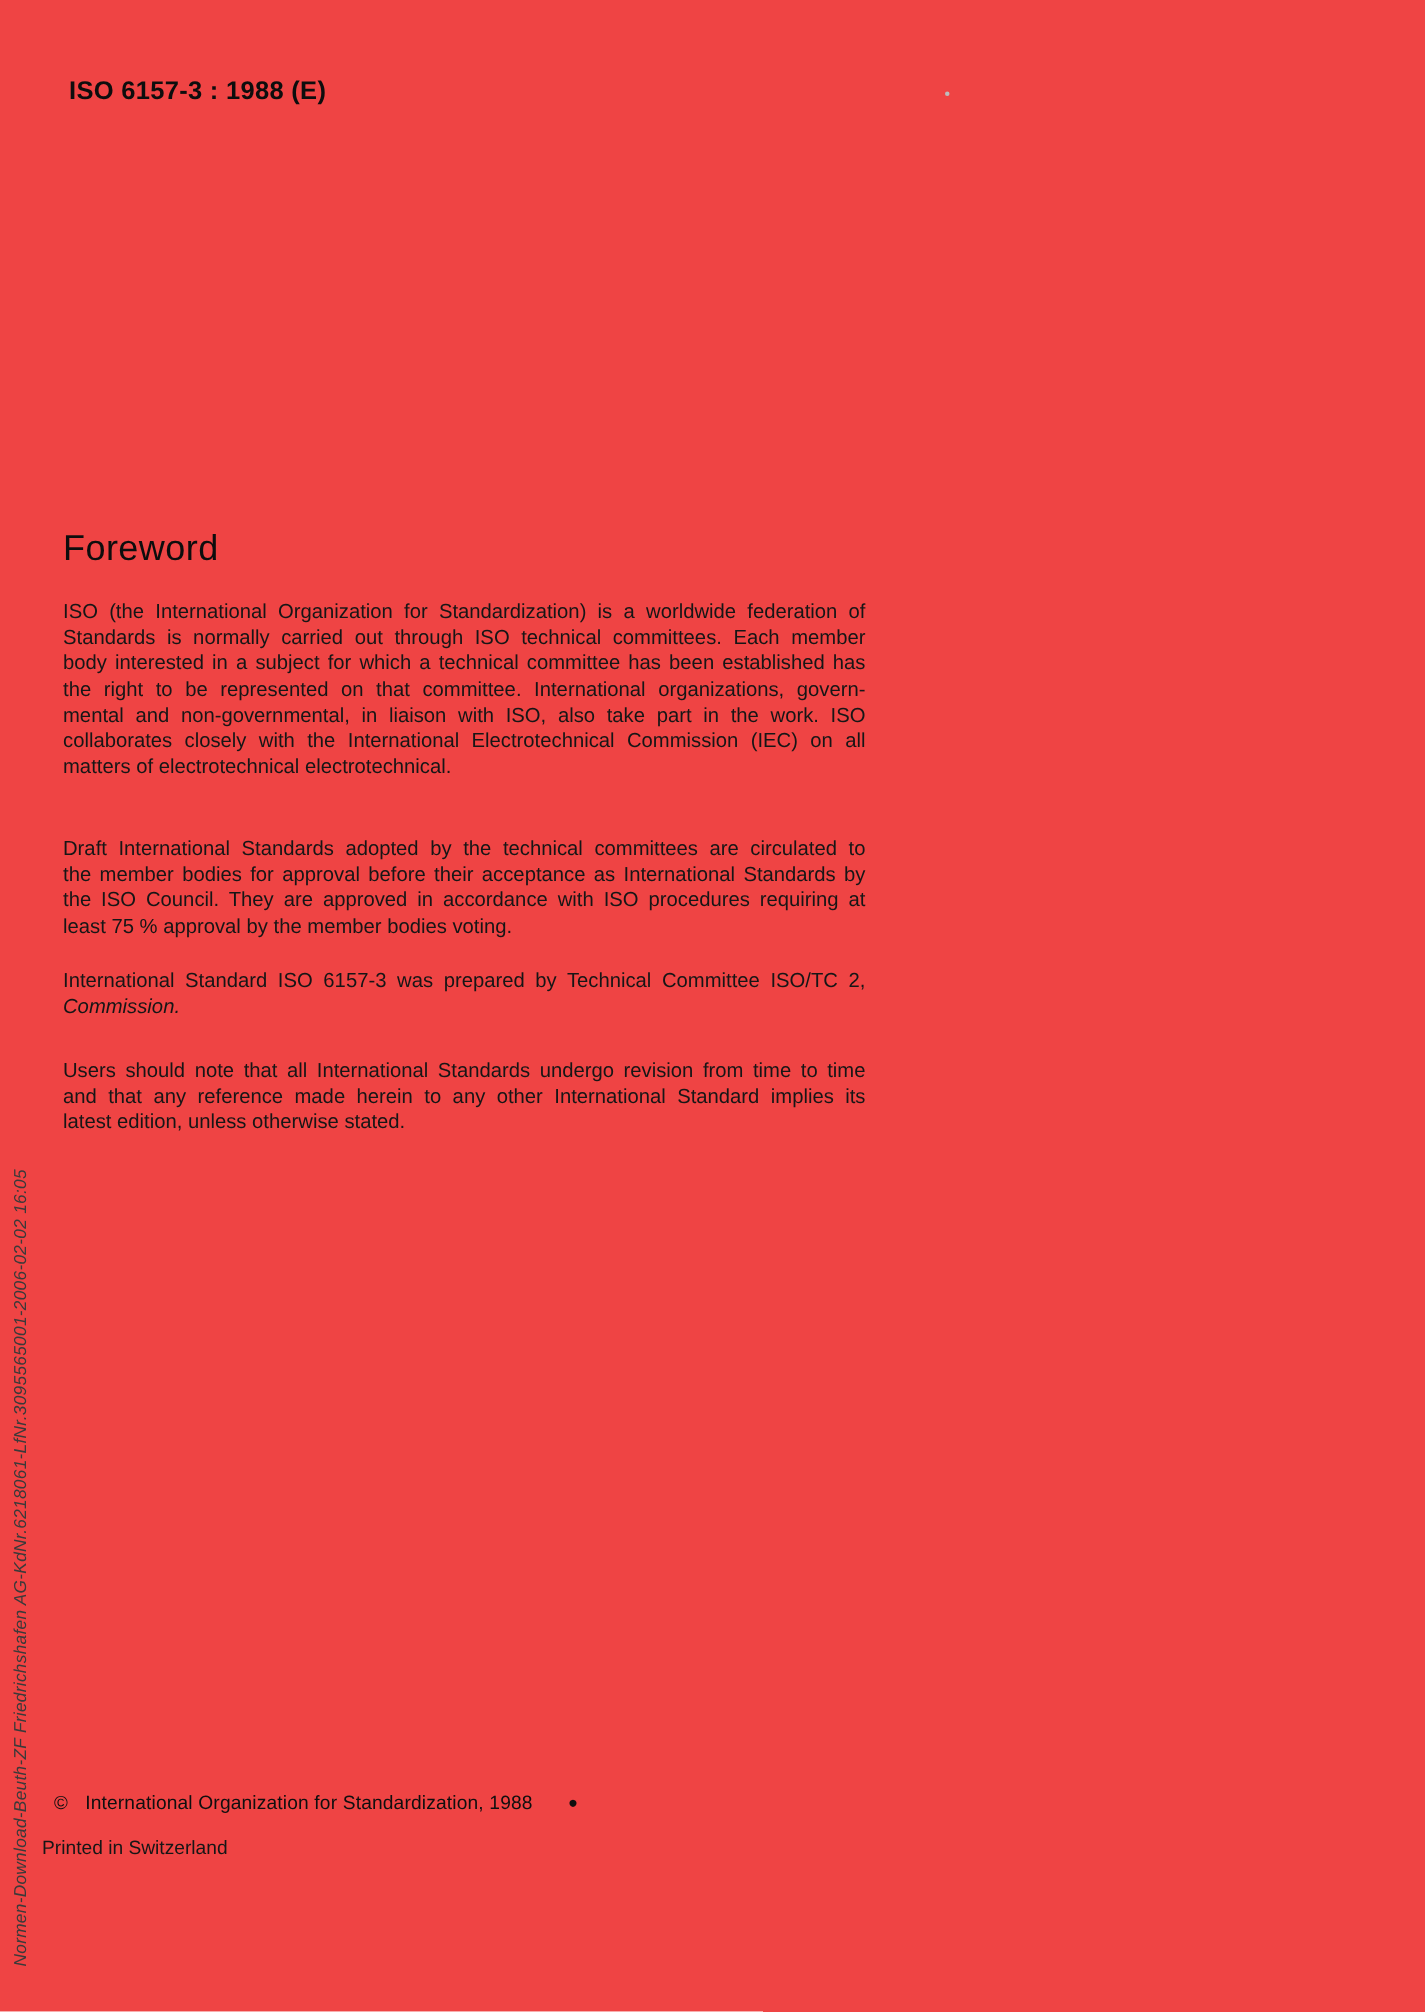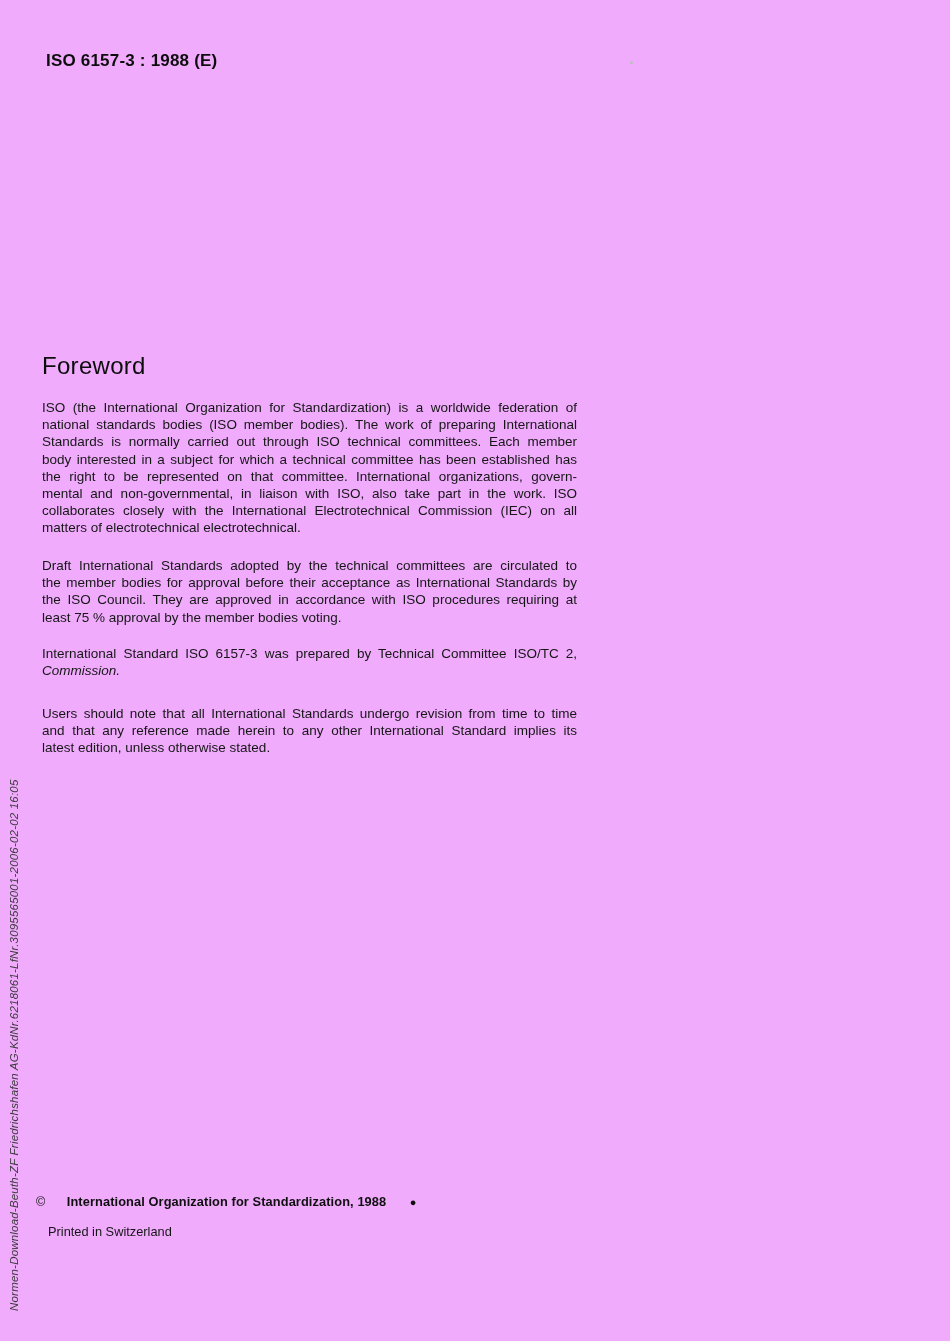--- a/index.html
+++ b/index.html
@@ -5,21 +5,21 @@
   * { margin: 0; padding: 0; box-sizing: border-box; }
   html, body { background: #ffffff; }
   body {
     font-family: "Liberation Sans", sans-serif;
     color: #141414;
   }
   .page {
     position: relative;
     width: 950px;
     height: 1341px;
-    background: #f0abfc;
+    background: #ef4444;
     overflow: hidden;
   }
   .header-title {
     position: absolute;
     left: 46px;
     top: 51px;
     font-size: 17px;
     font-weight: bold;
     letter-spacing: 0.2px;
     color: #0d0d0d;
@@ -66,34 +66,34 @@
     color: #0f0f0f;
   }
   .copyright-symbol {
     display: inline-block;
     font-weight: normal;
     font-size: 12.5px;
     vertical-align: middle;
   }
   .copyright-text {
     display: inline-block;
-    margin-left: 18px;
-    font-weight: bold;
+    margin-left: 8px;
+    font-weight: normal;
     vertical-align: middle;
     letter-spacing: 0.1px;
   }
   .copyright-bullet {
     display: inline-block;
     margin-left: 20px;
     font-size: 11px;
     vertical-align: middle;
   }
   .printed-line {
     position: absolute;
-    left: 48px;
+    left: 28px;
     top: 1224px;
     font-size: 12.8px;
     color: #161616;
   }
   .vertical-watermark {
     position: absolute;
     left: 8px;
     top: 1311px;
     transform: rotate(-90deg);
     transform-origin: 0 0;
@@ -110,21 +110,20 @@
 <div class="page">
 
   <div class="header-title">ISO 6157-3 : 1988 (E)</div>
 
   <div class="speck"></div>
 
   <h1 class="foreword-title">Foreword</h1>
 
   <div class="para p1">
     <div class="jline">ISO (the International Organization for Standardization) is a worldwide federation of</div>
-    <div class="jline">national standards bodies (ISO member bodies). The work of preparing International</div>
     <div class="jline">Standards is normally carried out through ISO technical committees. Each member</div>
     <div class="jline">body interested in a subject for which a technical committee has been established has</div>
     <div class="jline">the right to be represented on that committee. International organizations, govern-</div>
     <div class="jline">mental and non-governmental, in liaison with ISO, also take part in the work. ISO</div>
     <div class="jline">collaborates closely with the International Electrotechnical Commission (IEC) on all</div>
     <div class="jlast">matters of electrotechnical electrotechnical.</div>
   </div>
 
   <div class="para p2">
     <div class="jline">Draft International Standards adopted by the technical committees are circulated to</div>

